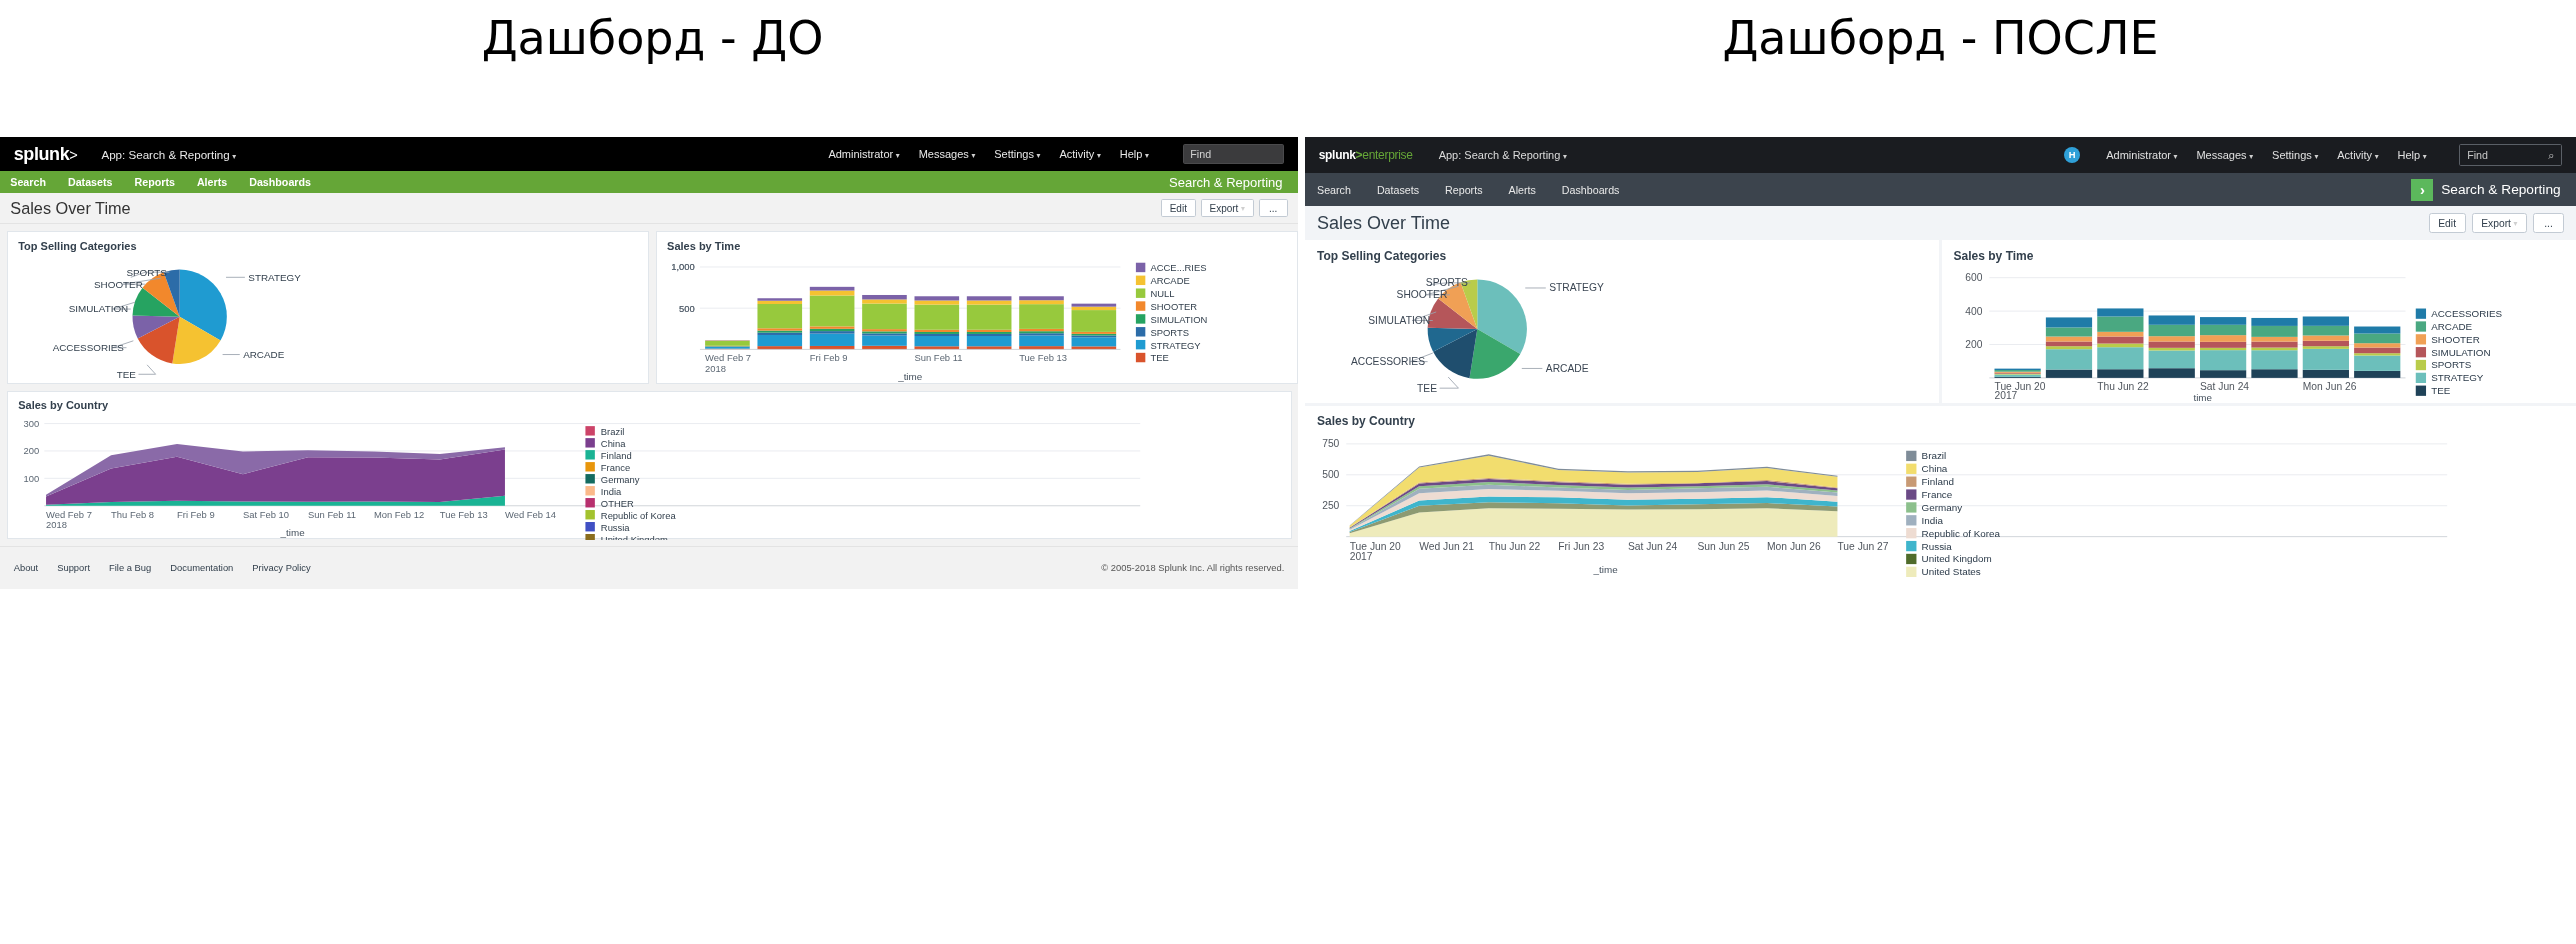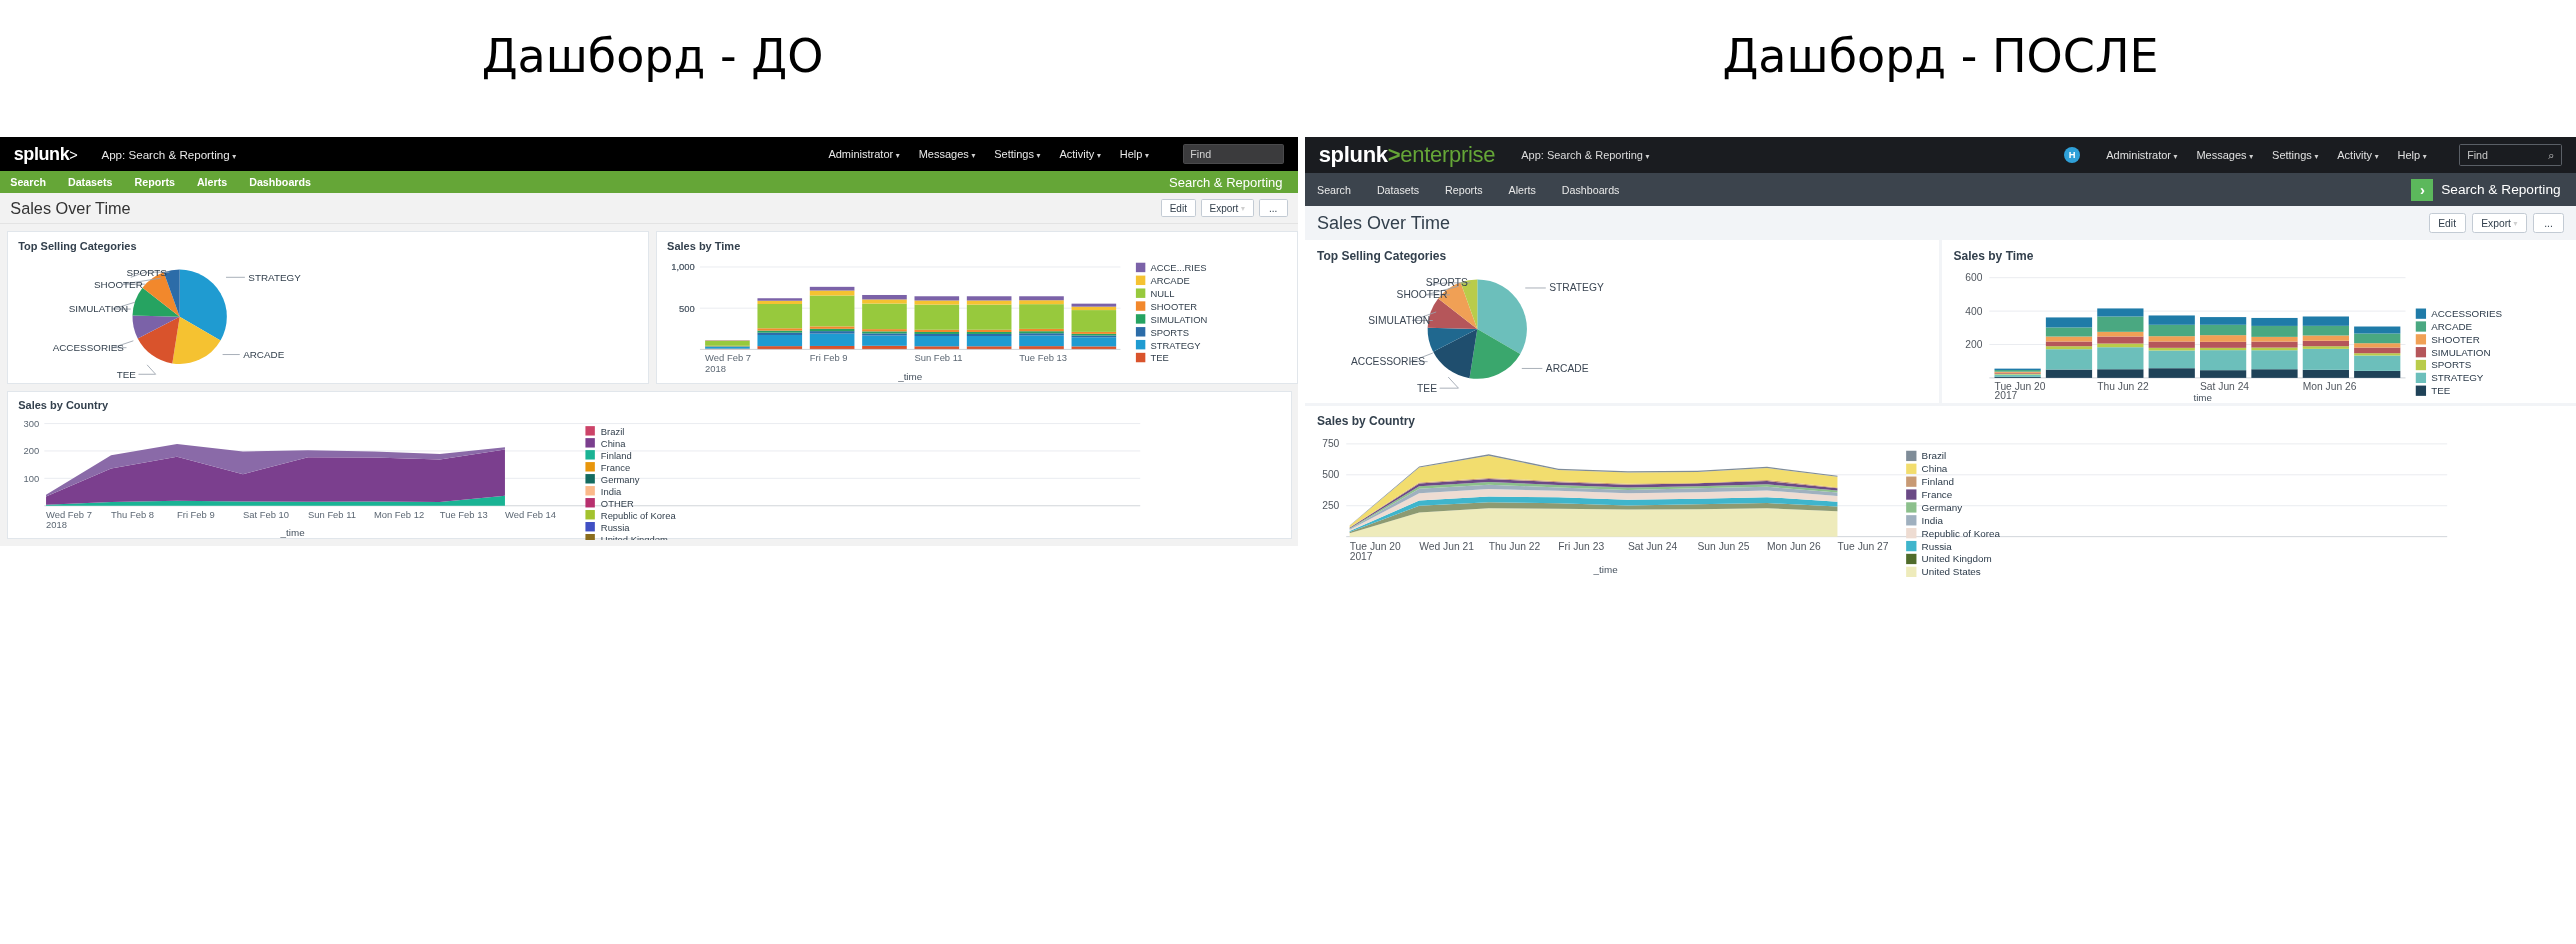--- a/index.html
+++ b/index.html
@@ -7,21 +7,21 @@
     margin: 0; padding: 0;
     width: 2576px; height: 945px;
     background: #ffffff;
     font-family: "Liberation Sans", sans-serif;
     overflow: hidden;
   }
   .page { position: relative; width: 2576px; height: 945px; background:#fff; }
 
   
   .caption {
-    position: absolute; top: 26px; height: 60px;
+    position: absolute; top: 8px; height: 60px;
     display: flex; align-items: center; justify-content: center;
     font-size: 46px; font-weight: 400; color: #000;
     font-family: "DejaVu Sans", sans-serif;
   }
   #cap-before { left: 0; width: 1305px; }
   #cap-after  { left: 1305px; width: 1271px; }
 
   
   .panel { position: absolute; top: 137px; height: 807px; overflow: hidden; }
   #panel-before { left: 0; width: 1298px; background:#ffffff; }
@@ -77,21 +77,21 @@
     padding:0 13.7px; border-top:0.9px solid #e3e3e3;
   }
   .b-foot-link { font-size:9.4px; color:#33404d; margin-right:19px; cursor:pointer; }
   .b-copy { margin-left:auto; font-size:9.4px; color:#555; }
 
   
   .a-topbar {
     height: 36px; background:#1a1c20; display:flex; align-items:center;
     padding: 0 13.7px; color:#fff;
   }
-  .a-logo { font-size:22px; font-weight:700; color:#fff; margin-right:26px; letter-spacing:-0.3px; }
+  .a-logo { font-size:12px; font-weight:700; color:#fff; margin-right:26px; letter-spacing:-0.3px; }
   .a-logo .gt { color:#65a637; }
   .a-logo .ent { color:#65a637; font-weight:400; }
   .a-app { font-size:11px; color:#dcdcdc; }
   .a-menu { display:flex; align-items:center; gap:19px; }
   .a-menu-item { font-size:11px; color:#e0e0e0; white-space:nowrap; cursor:pointer; }
   .a-avatar {
     width:16.3px; height:16.3px; border-radius:50%; background:#2fa0d8; color:#fff;
     font-size:9.4px; font-weight:700; display:flex; align-items:center;
     justify-content:center; margin-right:6.9px;
   }
@@ -459,20 +459,28 @@
               <rect x="672" y="139" width="11" height="11" fill="#8a6d1e"></rect>
                 <text class="leg-txt" x="690" y="149">United Kingdom</text>
               <rect x="672" y="153" width="11" height="11" fill="#4a3070"></rect>
                 <text class="leg-txt" x="690" y="163">United States</text>
             </g>
           </svg>
         </div>
       </div>
     </div>
 
+    <div class="b-footer">
+      <div class="b-foot-link">About</div>
+      <div class="b-foot-link">Support</div>
+      <div class="b-foot-link">File a Bug</div>
+      <div class="b-foot-link">Documentation</div>
+      <div class="b-foot-link">Privacy Policy</div>
+      <div class="b-copy">© 2005-2018 Splunk Inc. All rights reserved.</div>
+    </div>
   </div>
 
   <div class="panel" id="panel-after">
 
     <div class="a-topbar">
       <div class="a-logo">
         <span>splunk</span><span class="gt">&gt;</span><span class="ent">enterprise</span>
       </div>
       <div class="a-app">
         <span>App: Search &amp; Reporting</span><span class="caret">▾</span>

